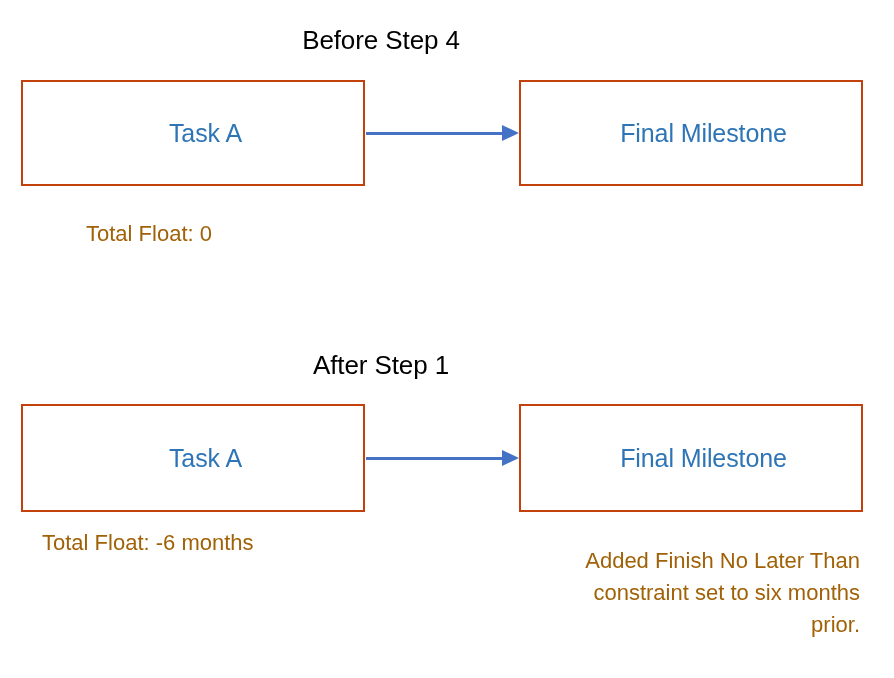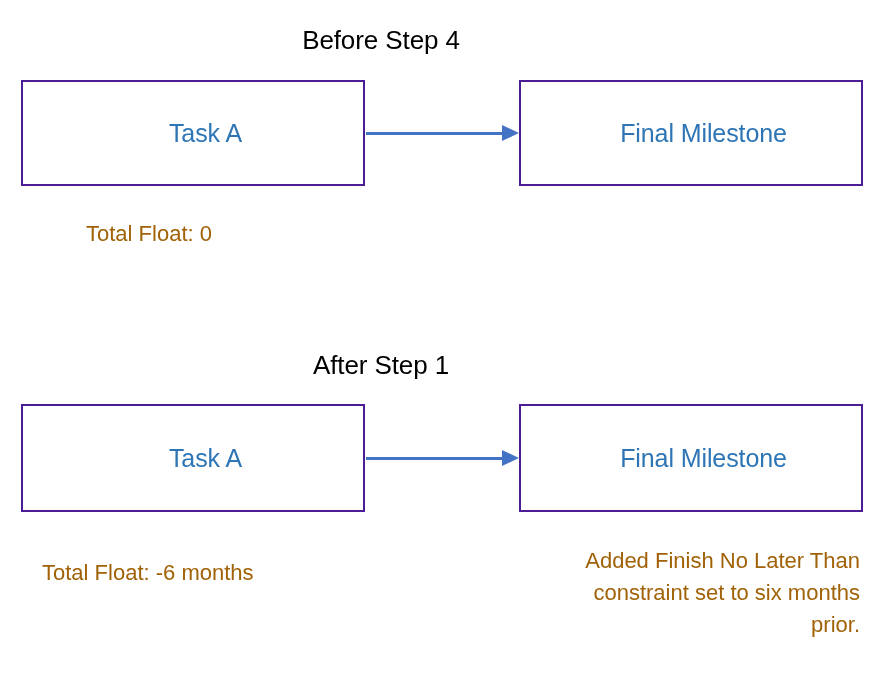--- a/index.html
+++ b/index.html
@@ -26,21 +26,21 @@
     color: #000000;
     font-weight: 400;
     letter-spacing: -0.1px;
     white-space: nowrap;
   }
 
   .node-box {
     position: absolute;
     box-sizing: border-box;
     background: #ffffff;
-    border: 2px solid #4c1d95;
+    border: 2px solid #c2410c;
     display: flex;
     align-items: center;
     justify-content: center;
     padding-left: 25px;
   }
   .node-label {
     font-size: 25px;
     color: #2E75B6;
     font-weight: 400;
     letter-spacing: -0.1px;
@@ -90,21 +90,21 @@
   #arrow-before .head  { left: 136px; }
   #caption-before { left: 86px;  top: 218px; }
 
   
   #title-after    { left: 0;   top: 350px; }
   #box-after-a    { left: 21px;  top: 404px; width: 344px; height: 108px; }
   #box-after-m    { left: 519px; top: 404px; width: 344px; height: 108px; }
   #arrow-after    { left: 366px; top: 447px; width: 154px; }
   #arrow-after .shaft { width: 137px; }
   #arrow-after .head  { left: 136px; }
-  #caption-after-left  { left: 42px;  top: 557px; }
+  #caption-after-left  { left: 42px;  top: 527px; }
   #caption-after-right { left: 540px; top: 545px; text-align: right; }
 </style>
 </head>
 <body>
 
 <div class="section">
 
   <div class="section-title" id="title-before">Before Step 4</div>
 
   <div class="node-box" id="box-before-a">

